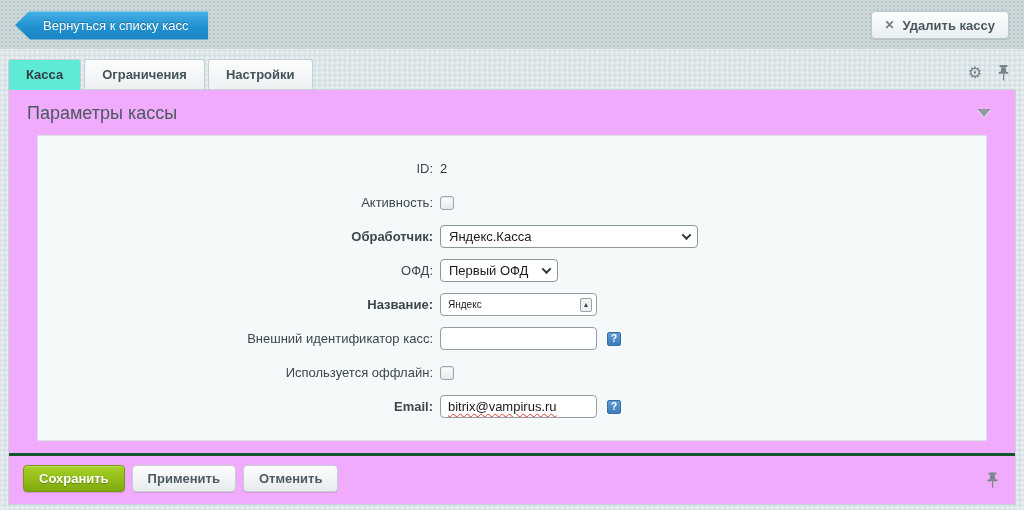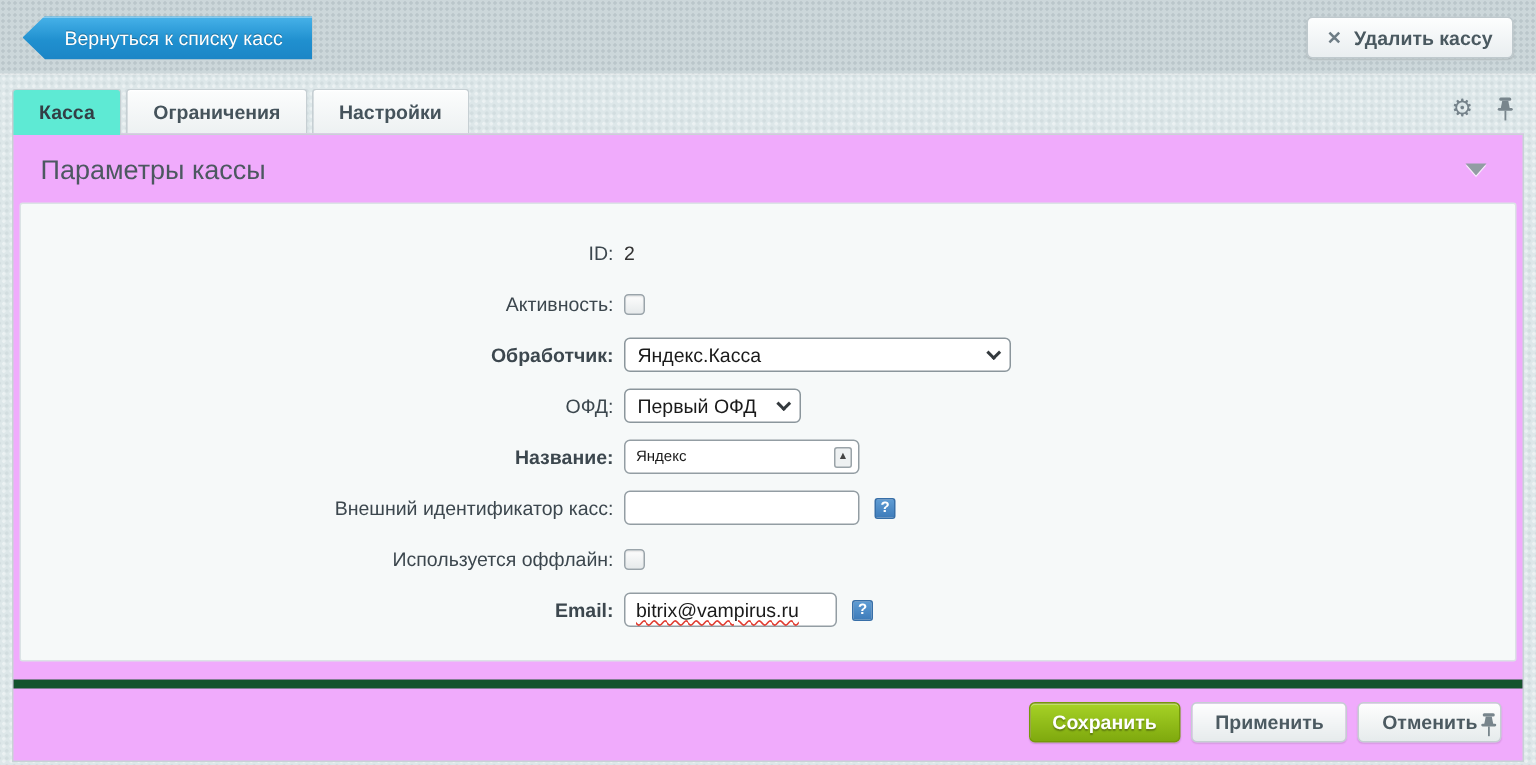--- a/index.html
+++ b/index.html
@@ -101,21 +101,21 @@
     position:absolute; right:24px; top:19px;
     width:0; height:0; cursor:pointer;
     border-left:7px solid transparent;
     border-right:7px solid transparent;
     border-top:8px solid #929da3;
     filter:drop-shadow(0 1px 0 rgba(255,255,255,.9));
   }
 
   
   .form-box {
-    margin:0 4px;
+    margin:0 28px;
     background:#f6f9f9;
     border:1px solid #dbe3e5;
     border-radius:2px;
     padding:21px 0 22px 0;
   }
   .row {
     display:flex; align-items:center;
     min-height:23px;
     margin-bottom:11px;
   }
@@ -171,21 +171,21 @@
     position:absolute; right:5px; top:50%;
     transform:translateY(-50%);
     width:12px; height:14px;
     border:1px solid #9aa3a8; border-radius:2px;
     background:#eef1f2;
     display:flex; align-items:center; justify-content:center;
     font-size:7px; color:#444; line-height:1;
     cursor:pointer;
   }
   .fake-input {
-    width:142px; height:23px;
+    width:157px; height:23px;
     border:1px solid #939da3; border-radius:4px;
     padding:0 7px;
     font-size:13px; color:#1a1a1a;
     background:#fff;
     display:flex; align-items:center;
     cursor:text;
   }
   .wavy {
     text-decoration:underline wavy #e03c31 1px;
     text-underline-offset:2px;
@@ -196,25 +196,24 @@
     background:linear-gradient(#5e9cd4, #3e7cba);
     border:1px solid #376fa8; border-radius:2px;
     color:#fff; font-size:10px; font-weight:bold;
     display:flex; align-items:center; justify-content:center;
     line-height:1; cursor:pointer;
   }
 
   
   .btnbar {
     margin-top:12px;
-    border-top:6px solid #14532d;
+    border-top:3px solid #14532d;
     padding:9px 14px 12px 14px;
     display:flex; gap:7px;
     position:relative;
-    justify-content:flex-end;
   }
   .btn {
     height:27px;
     padding:0 15px;
     border-radius:4px;
     font-size:13px; font-weight:bold;
     font-family:"Liberation Sans", sans-serif;
     cursor:pointer;
   }
   .btn-green {

